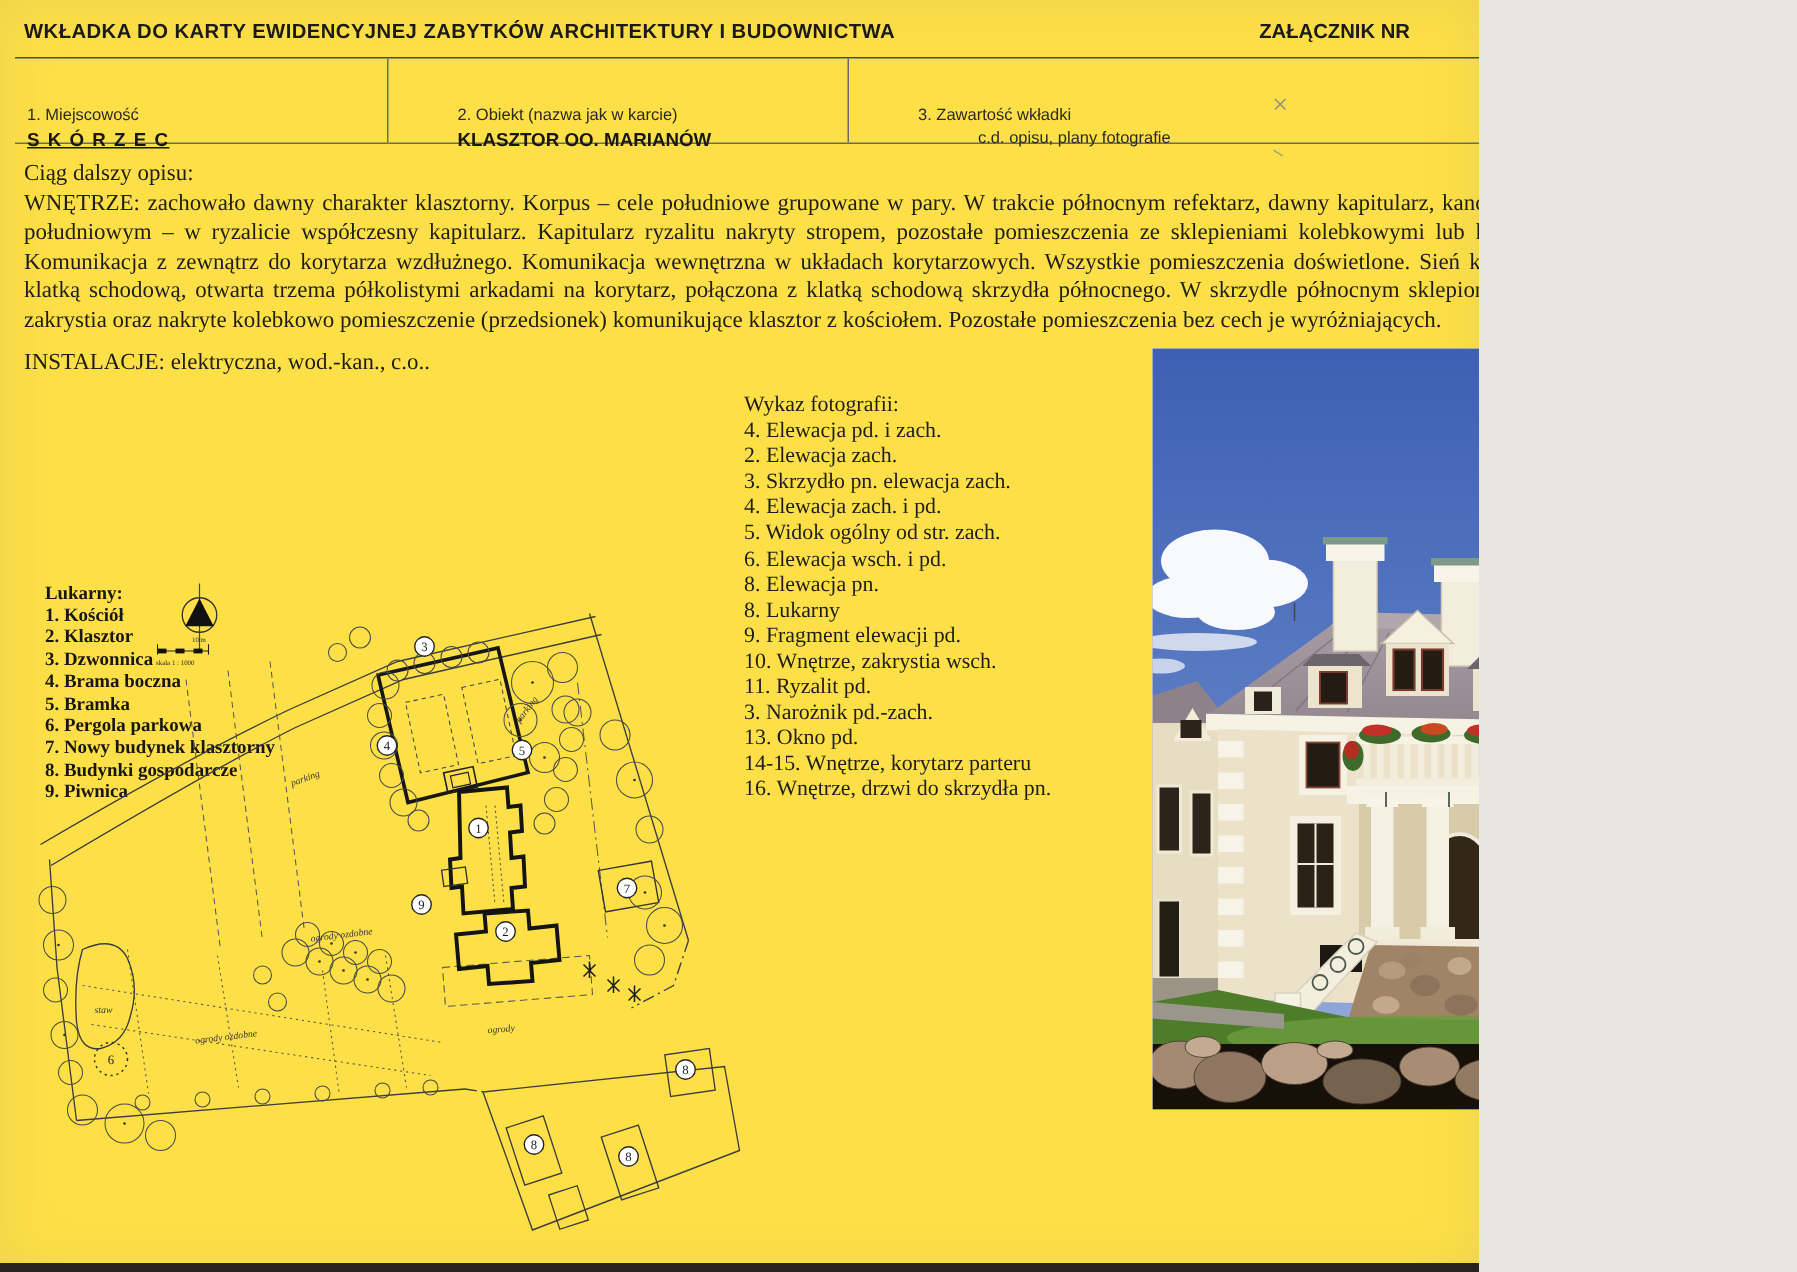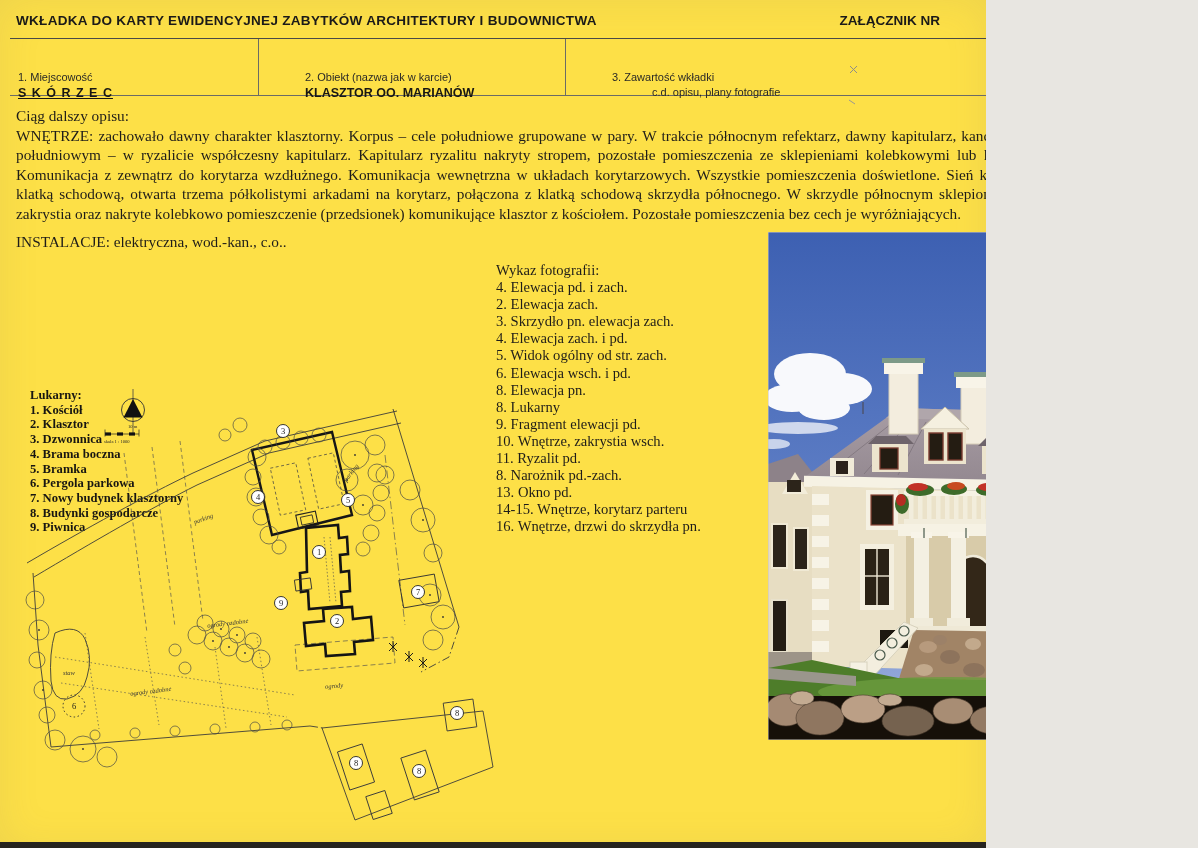--- a/index.html
+++ b/index.html
@@ -75,21 +75,21 @@
         <div>2. Elewacja zach.</div>
         <div>3. Skrzydło pn. elewacja zach.</div>
         <div>4. Elewacja zach. i pd.</div>
         <div>5. Widok ogólny od str. zach.</div>
         <div>6. Elewacja wsch. i pd.</div>
         <div>8. Elewacja pn.</div>
         <div>8. Lukarny</div>
         <div>9. Fragment elewacji pd.</div>
         <div>10. Wnętrze, zakrystia wsch.</div>
         <div>11. Ryzalit pd.</div>
-        <div>8. Narożnik pd.-zach.</div>
+        <div>3. Narożnik pd.-zach.</div>
         <div>13. Okno pd.</div>
         <div>14-15. Wnętrze, korytarz parteru</div>
         <div>16. Wnętrze, drzwi do skrzydła pn.</div>
       </div>
   </div>
 
   <div class="abs legend">
     <div>Lukarny:</div>
     <div>
         <div>1. Kościół</div>

